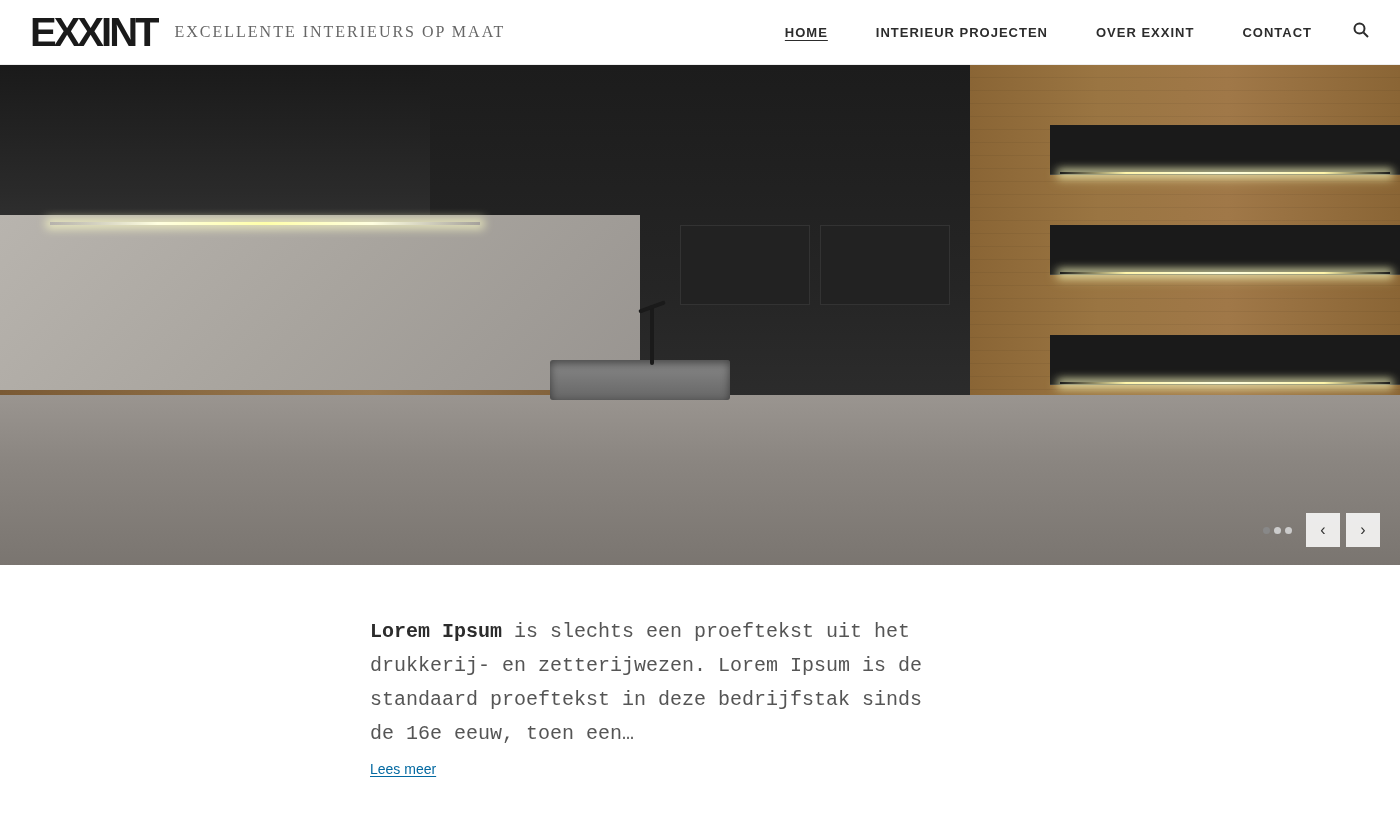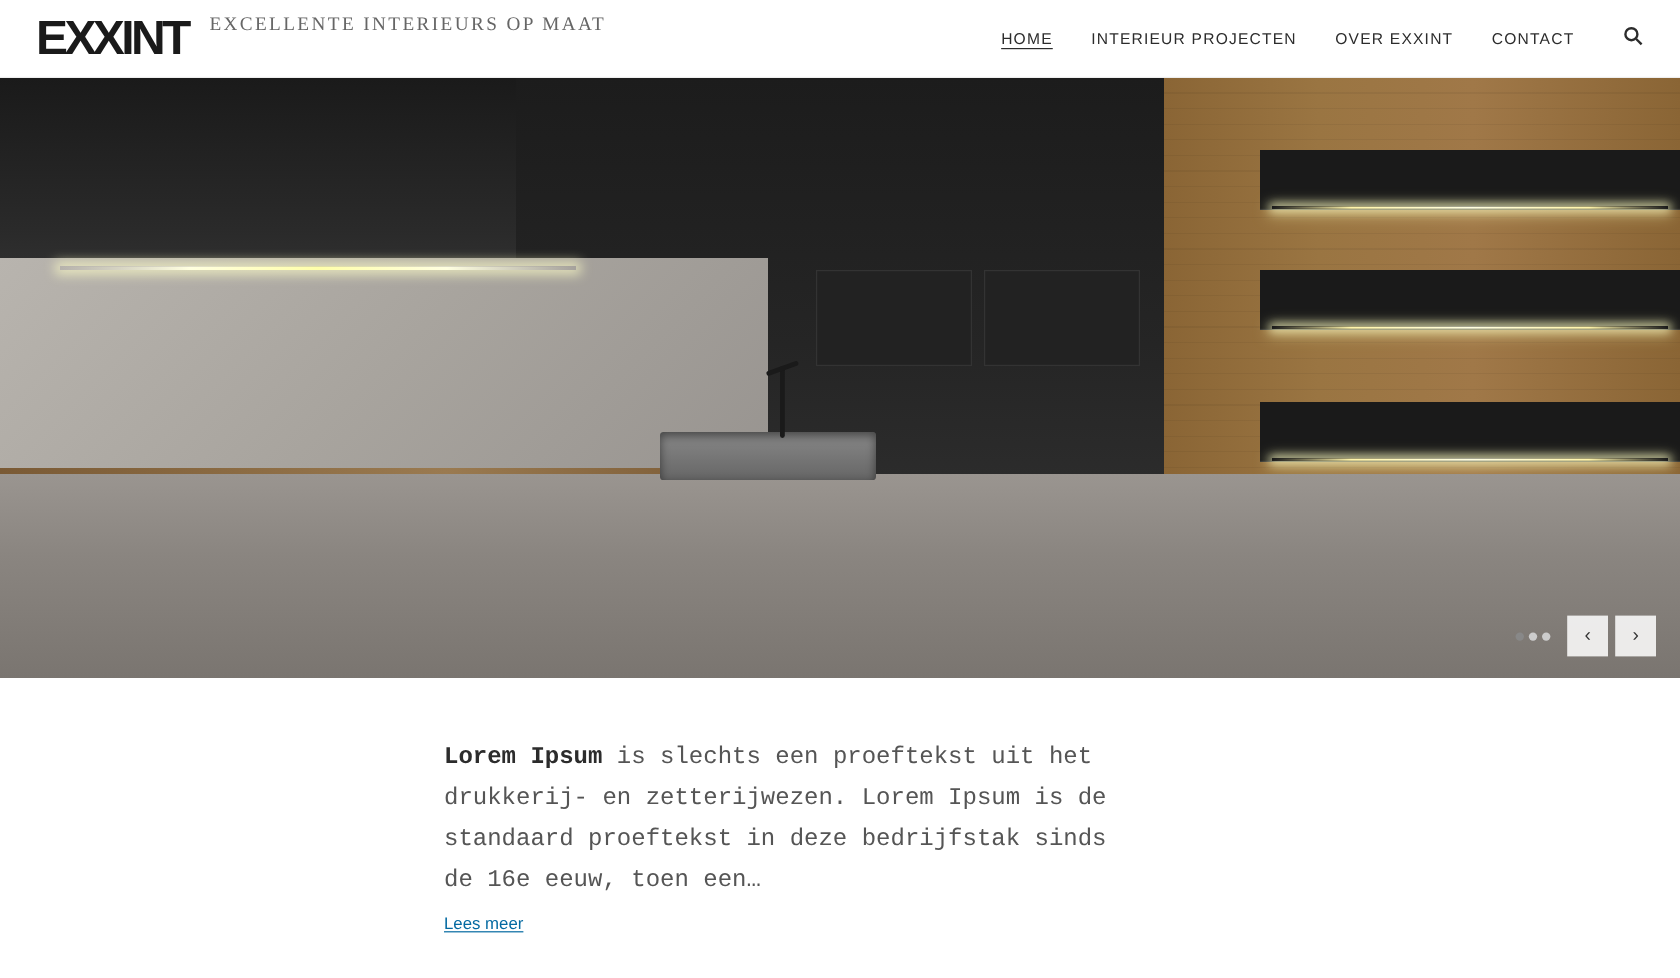--- a/index.html
+++ b/index.html
@@ -8,20 +8,21 @@
     
     header {
       display: flex;
       align-items: center;
       padding: 12px 30px;
       border-bottom: 1px solid #eee;
       background: #fff;
     }
     .logo-area {
       display: flex;
+      align-items: center;
       gap: 18px;
     }
     .tagline {
       font-size: 16px;
       letter-spacing: 2px;
       color: #666;
       font-family: Liberation Serif, serif;
       font-weight: 400;
       text-transform: uppercase;
     }
@@ -30,22 +31,23 @@
       display: flex;
       align-items: center;
       gap: 32px;
     }
     nav a {
       text-decoration: none;
       font-size: 13px;
       letter-spacing: 1px;
       color: #2c2c2c;
       font-family: Arial, sans-serif;
-      font-weight: 400;
+      font-weight: 700;
       text-transform: uppercase;
+      margin-left: 16px;
     }
     nav a.active {
       text-decoration: underline;
       text-underline-offset: 3px;
     }
     .search-icon-btn {
       background: none;
       border: none;
       cursor: pointer;
       font-size: 18px;

